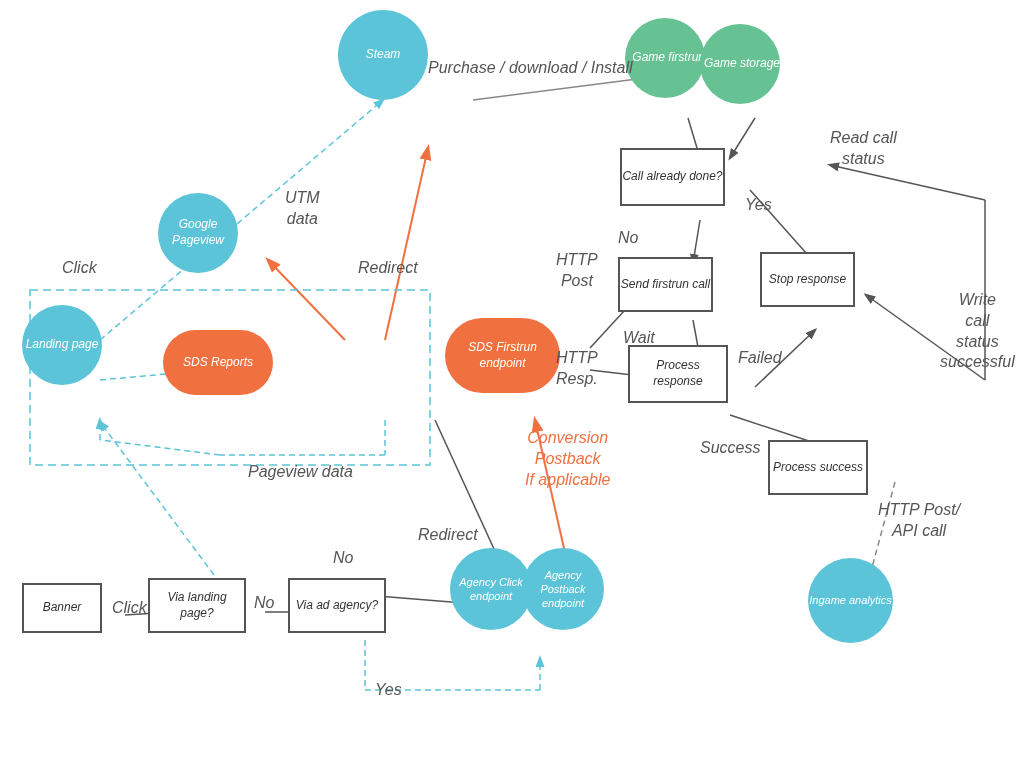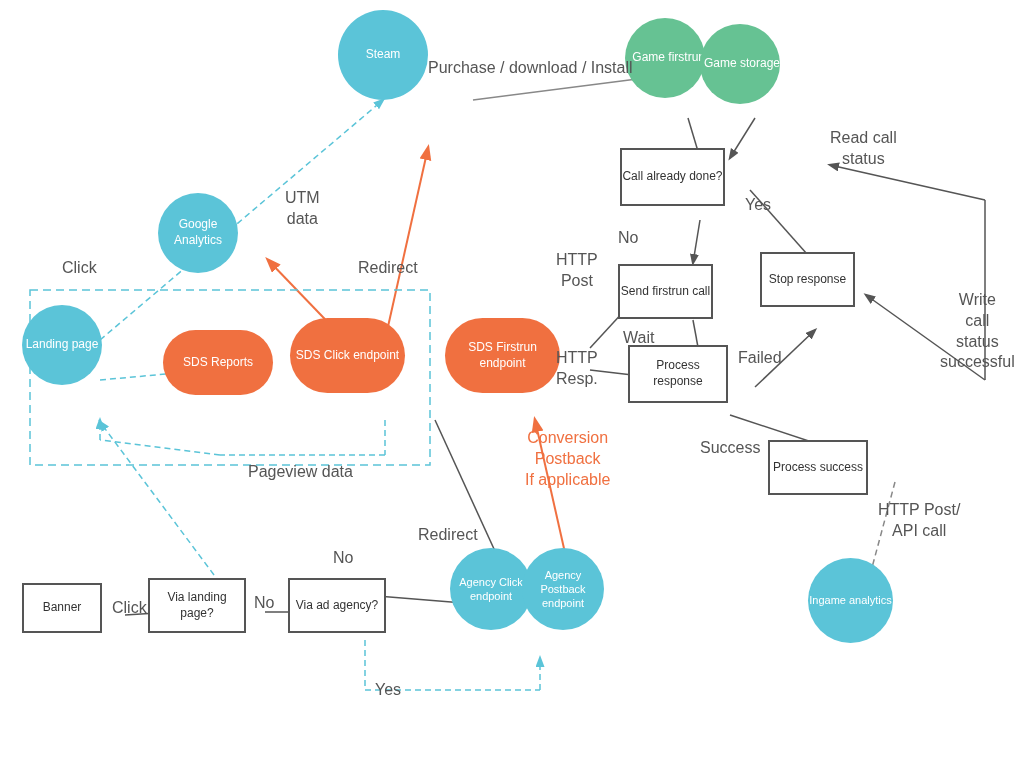--- a/index.html
+++ b/index.html
@@ -10,20 +10,21 @@
       color: #333;
       width: 1024px;
       height: 768px;
       overflow: hidden;
       position: relative;
     }
     #diagram {
       position: relative;
       width: 1024px;
       height: 768px;
+      font-style: italic;
     }
     svg#arrows {
       position: absolute;
       top: 0; left: 0;
       width: 1024px;
       height: 768px;
       pointer-events: none;
     }
     .node {
       position: absolute;
@@ -146,44 +147,41 @@
 
   <div class="node circle circle-green" style="left:625px;top:18px;width:80px;height:80px;">
     <span>Game firstrun</span>
   </div>
 
   <div class="node circle circle-green" style="left:700px;top:24px;width:80px;height:80px;">
     <span>Game storage</span>
   </div>
 
   <div class="node circle circle-blue" style="left:158px;top:193px;width:80px;height:80px;">
-    <span>Google Analytics</span>
+    <span>Google Pageview</span>
   </div>
 
   <div class="node circle circle-blue" style="left:22px;top:305px;width:80px;height:80px;">
     <span>Landing page</span>
   </div>
 
   <div class="node circle-orange" style="left:163px;top:330px;width:110px;height:65px;border-radius:50px;display:flex;align-items:center;justify-content:center;text-align:center;color:#fff;font-weight:500;font-size:12px;">
     <span>SDS Reports</span>
   </div>
 
-  <div class="node circle-orange" style="left:290px;top:318px;width:115px;height:75px;border-radius:50px;display:flex;align-items:center;justify-content:center;text-align:center;color:#fff;font-weight:500;font-size:12px;">
-    <span>SDS Click endpoint</span>
-  </div>
 
   <div class="node circle-orange" style="left:445px;top:318px;width:115px;height:75px;border-radius:50px;display:flex;align-items:center;justify-content:center;text-align:center;color:#fff;font-weight:500;font-size:12px;">
     <span>SDS Firstrun endpoint</span>
   </div>
 
   <div class="node rect-node" style="left:620px;top:148px;width:105px;height:58px;">
     <span>Call already done?</span>
   </div>
 
-  <div class="node rect-node" style="left:618px;top:264px;width:95px;height:55px;">
+  <div class="node rect-node" style="left:618px;top:257px;width:95px;height:55px;">
     <span>Send firstrun call</span>
   </div>
 
   <div class="node rect-node" style="left:760px;top:252px;width:95px;height:55px;">
     <span>Stop response</span>
   </div>
 
   <div class="node rect-node" style="left:628px;top:345px;width:100px;height:58px;">
     <span>Process response</span>
   </div>

